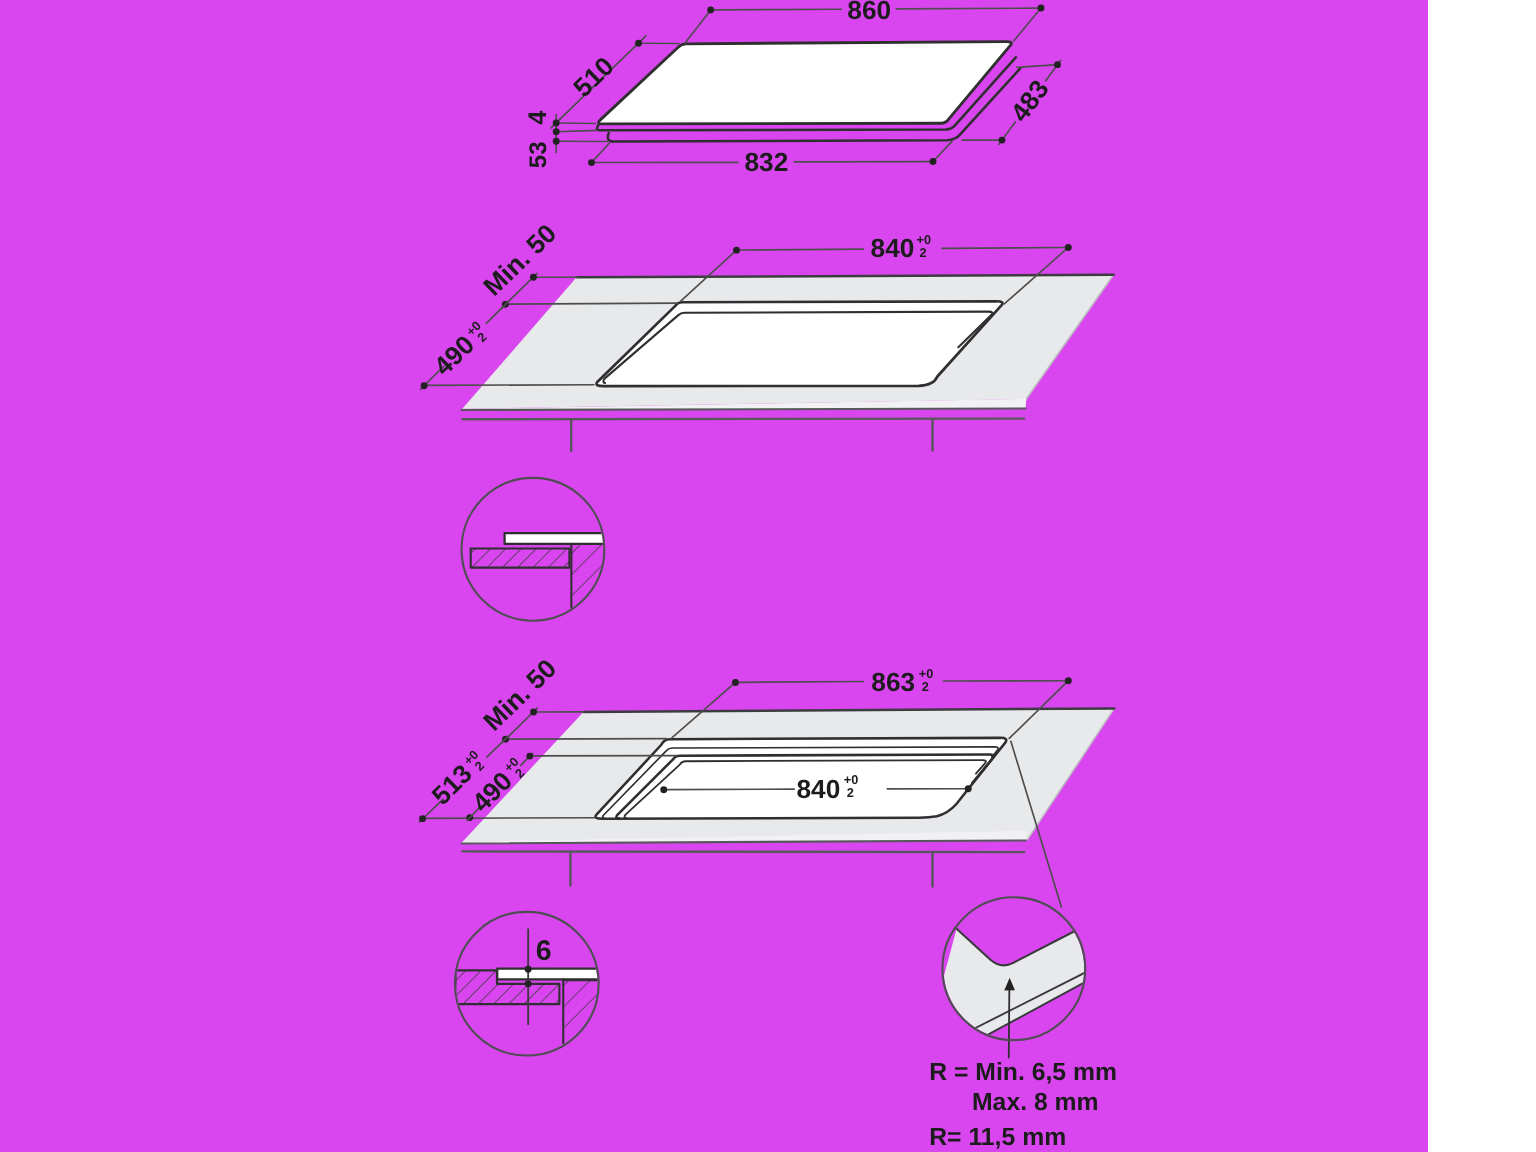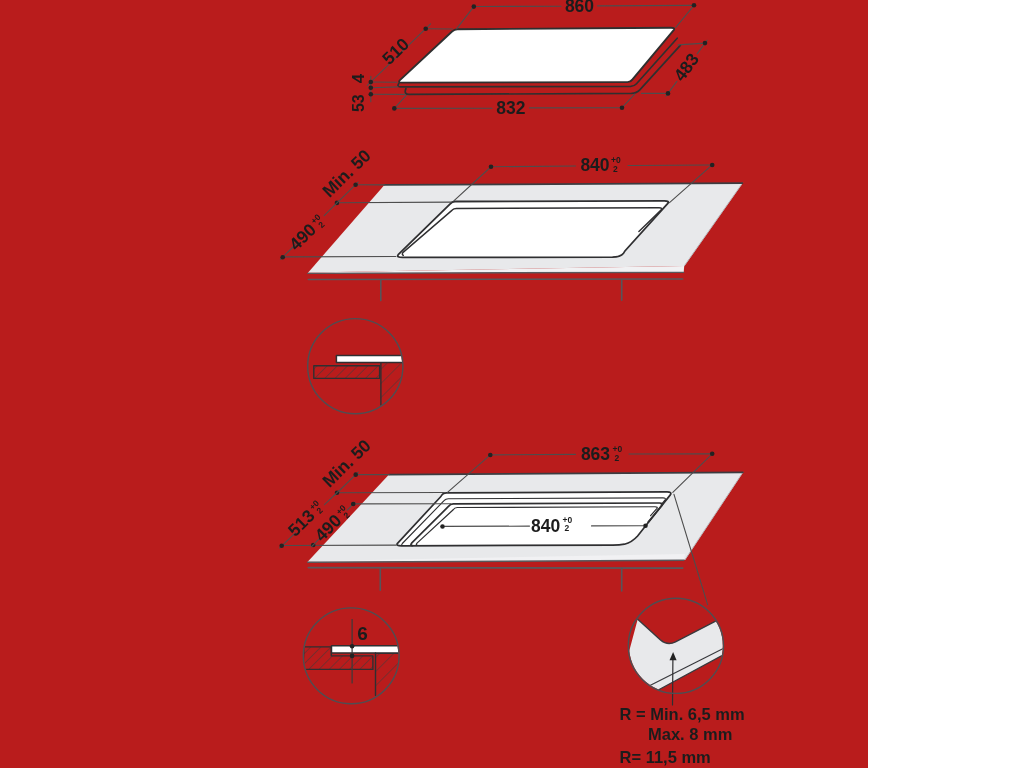--- a/index.html
+++ b/index.html
@@ -1,16 +1,16 @@
 <!DOCTYPE html>
 <html><head>
 <meta charset="utf-8">
 <style>
 html,body{margin:0;padding:0;background:#ffffff;}
-#page{width:868px;height:768px;position:relative;overflow:hidden;background:#b91c1c;}
+#page{width:952px;height:768px;position:relative;overflow:hidden;background:#d946ef;}
 svg{display:block;}
 text{font-family:"Liberation Sans",sans-serif;font-weight:bold;fill:#1c1c1c;}
 </style>
 </head>
 <body>
 <div id="page">
 <svg width="1024" height="768" viewBox="0 0 1024 768" style="filter:opacity(0.999)">
 <defs>
 <pattern id="hA" width="7.2" height="7.2" patternUnits="userSpaceOnUse" patternTransform="rotate(45)">
   <line x1="0" y1="0" x2="0" y2="7.2" stroke="#3b3b3b" stroke-width="1"></line>

